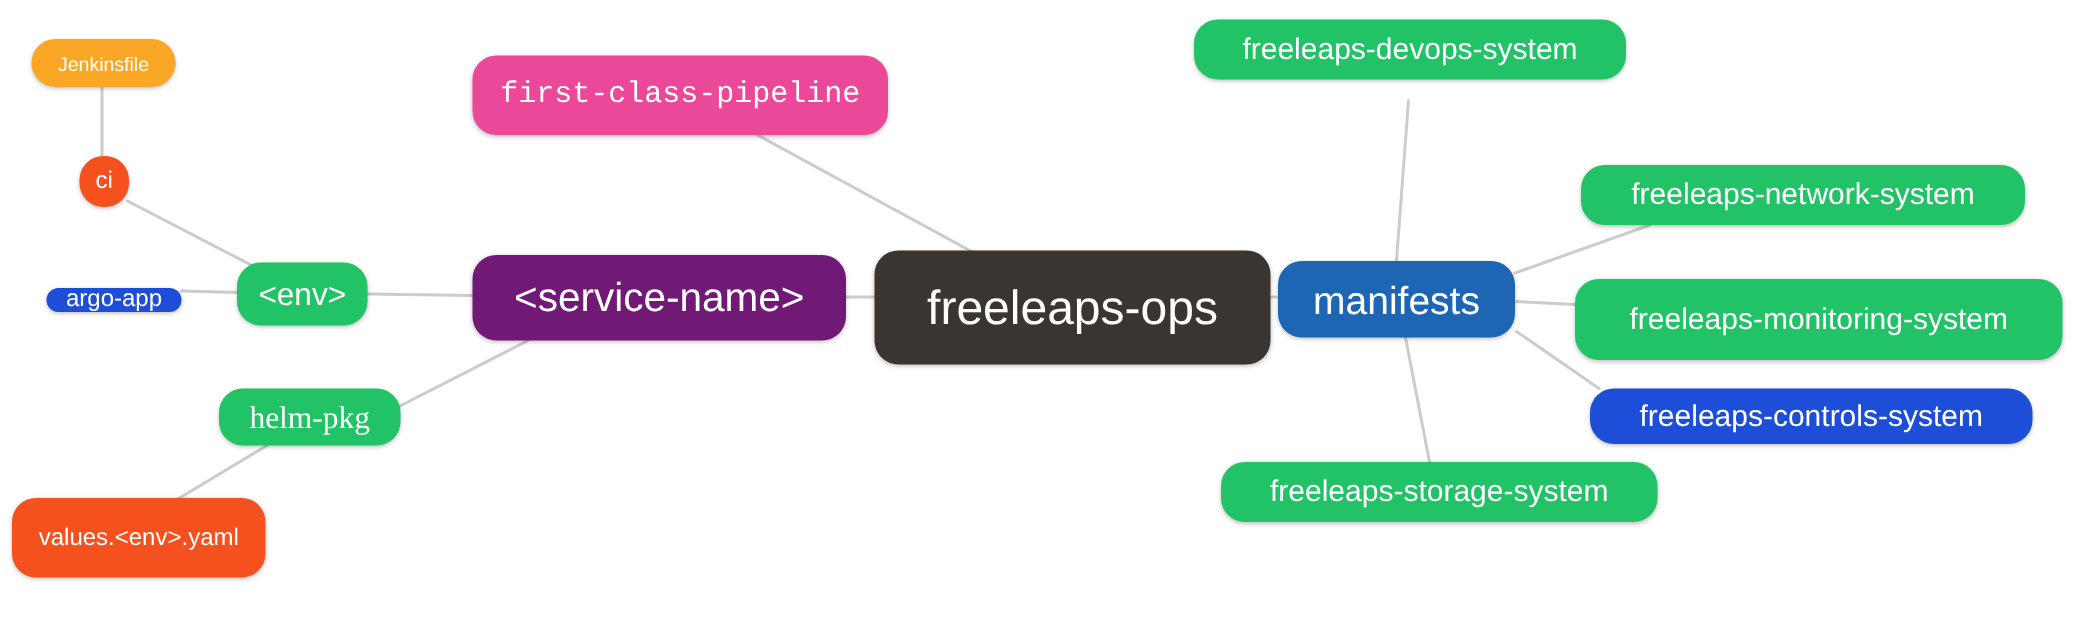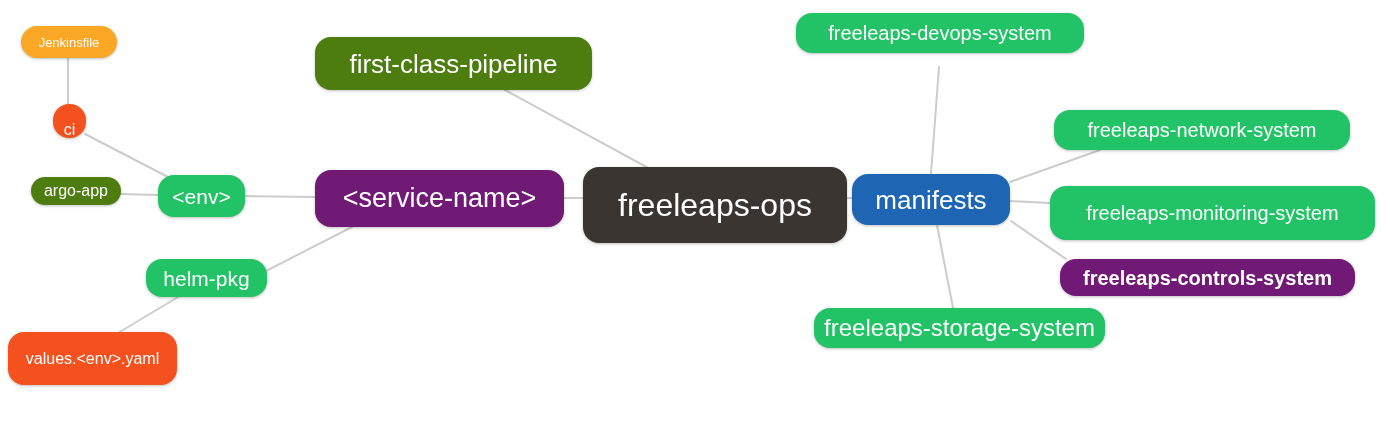--- a/index.html
+++ b/index.html
@@ -53,56 +53,56 @@
       <line x1="931" y1="174" x2="939" y2="67" stroke="#cccccc" stroke-width="2" stroke-linecap="round"></line>
       <line x1="1010" y1="182" x2="1100" y2="150" stroke="#cccccc" stroke-width="2" stroke-linecap="round"></line>
       <line x1="1010" y1="201" x2="1050" y2="203" stroke="#cccccc" stroke-width="2" stroke-linecap="round"></line>
       <line x1="1011" y1="221" x2="1066" y2="259" stroke="#cccccc" stroke-width="2" stroke-linecap="round"></line>
       <line x1="937" y1="225" x2="953" y2="308" stroke="#cccccc" stroke-width="2" stroke-linecap="round"></line>
     </svg>
   <div id="nodes">
       <div class="node" style="left: 583px; top: 167px; width: 264px; height: 76px; font-size: 32px; background: rgb(58, 53, 48); color: rgb(255, 255, 255);">
         <span>freeleaps-ops</span>
       </div>
-      <div class="node" style="left: 315px; top: 37px; width: 277px; height: 53px; font-size: 26px; background: #4d7c0f; color: rgb(255, 255, 255);">
+      <div class="node" style="left: 315px; top: 37px; width: 277px; height: 53px; font-size: 20px; background: #ec4899; color: rgb(255, 255, 255); font-family: Liberation Mono, monospace;">
         <span>first-class-pipeline</span>
       </div>
       <div class="node" style="left: 315px; top: 170px; width: 249px; height: 57px; font-size: 27px; background: #701a75; color: rgb(255, 255, 255);">
         <span>&lt;service-name&gt;</span>
       </div>
       <div class="node" style="left: 852px; top: 174px; width: 158px; height: 51px; font-size: 26px; background: rgb(30, 102, 180); color: rgb(255, 255, 255);">
         <span>manifests</span>
       </div>
       <div class="node" style="left: 158px; top: 175px; width: 87px; height: 42px; font-size: 21px; background: rgb(34, 195, 102); color: rgb(255, 255, 255);">
         <span>&lt;env&gt;</span>
       </div>
-      <div class="node" style="left: 146px; top: 259px; width: 121px; height: 38px; font-size: 21px; background: rgb(34, 195, 102); color: rgb(255, 255, 255);">
+      <div class="node" style="left: 146px; top: 259px; width: 121px; height: 38px; font-size: 21px; background: rgb(34, 195, 102); color: rgb(255, 255, 255); font-family: Liberation Serif, serif;">
         <span>helm-pkg</span>
       </div>
-      <div class="node" style="left: 53px; top: 104px; width: 33px; height: 34px; font-size: 16px; background: rgb(244, 81, 30); color: rgb(255, 255, 255); align-items: flex-end;">
+      <div class="node" style="left: 53px; top: 104px; width: 33px; height: 34px; font-size: 16px; background: rgb(244, 81, 30); color: rgb(255, 255, 255);">
         <span>ci</span>
       </div>
-      <div class="node" style="left: 31px; top: 177px; width: 90px; height: 28px; font-size: 16px; background: #4d7c0f; color: rgb(255, 255, 255);">
+      <div class="node" style="left: 31px; top: 192px; width: 90px; height: 16px; font-size: 16px; background: #1d4ed8; color: rgb(255, 255, 255);">
         <span>argo-app</span>
       </div>
       <div class="node" style="left: 8px; top: 332px; width: 169px; height: 53px; font-size: 16px; background: rgb(244, 81, 30); color: rgb(255, 255, 255);">
         <span>values.&lt;env&gt;.yaml</span>
       </div>
       <div class="node" style="left: 21px; top: 26px; width: 96px; height: 32px; font-size: 13px; background: rgb(250, 167, 38); color: rgb(255, 255, 255);">
         <span>Jenkinsfile</span>
       </div>
       <div class="node" style="left: 796px; top: 13px; width: 288px; height: 40px; font-size: 20px; background: rgb(34, 195, 102); color: rgb(255, 255, 255);">
         <span>freeleaps-devops-system</span>
       </div>
       <div class="node" style="left: 1054px; top: 110px; width: 296px; height: 40px; font-size: 20px; background: rgb(34, 195, 102); color: rgb(255, 255, 255);">
         <span>freeleaps-network-system</span>
       </div>
       <div class="node" style="left: 1050px; top: 186px; width: 325px; height: 54px; font-size: 20px; background: rgb(34, 195, 102); color: rgb(255, 255, 255);">
         <span>freeleaps-monitoring-system</span>
       </div>
-      <div class="node" style="left: 1060px; top: 259px; width: 295px; height: 37px; font-size: 20px; background: #701a75; color: rgb(255, 255, 255); font-weight: bold;">
+      <div class="node" style="left: 1060px; top: 259px; width: 295px; height: 37px; font-size: 20px; background: #1d4ed8; color: rgb(255, 255, 255);">
         <span>freeleaps-controls-system</span>
       </div>
-      <div class="node" style="left: 814px; top: 308px; width: 291px; height: 40px; font-size: 24px; background: rgb(34, 195, 102); color: rgb(255, 255, 255);">
+      <div class="node" style="left: 814px; top: 308px; width: 291px; height: 40px; font-size: 20px; background: rgb(34, 195, 102); color: rgb(255, 255, 255);">
         <span>freeleaps-storage-system</span>
       </div>
     </div>
 </div>
 
 </body></html>

